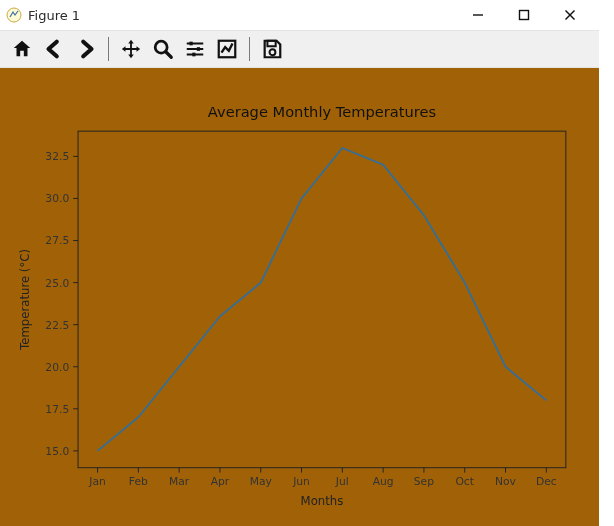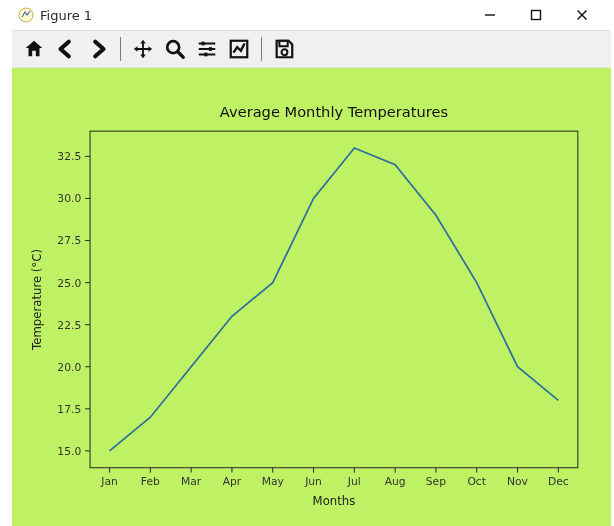--- a/index.html
+++ b/index.html
@@ -11,21 +11,20 @@
     background: #fff;
     color: #222;
     overflow: hidden;
   }
   .window {
     width: 599px;
     height: 526px;
     display: flex;
     flex-direction: column;
     background: #fff;
-    padding-left: 12px;
   }
   .titlebar {
     height: 30px;
     display: flex;
     align-items: center;
     font-size: 13px;
     color: #2b2b2b;
     padding: 0 6px;
     background: #fff;
   }
@@ -74,21 +73,21 @@
   .tb-sep {
     width: 1px;
     height: 24px;
     background: #7a7a7a;
     margin: 0 4px;
   }
 
   .plot-area {
     flex: 1 1 auto;
     position: relative;
-    background: #bef264;
+    background: #a16207;
     text-align: center;
   }
   svg.plot {
     position: absolute;
     left: 0; top: 0;
     width: 100%;
     height: 100%;
   }
   .axis-text {
     font-size: 11px;

